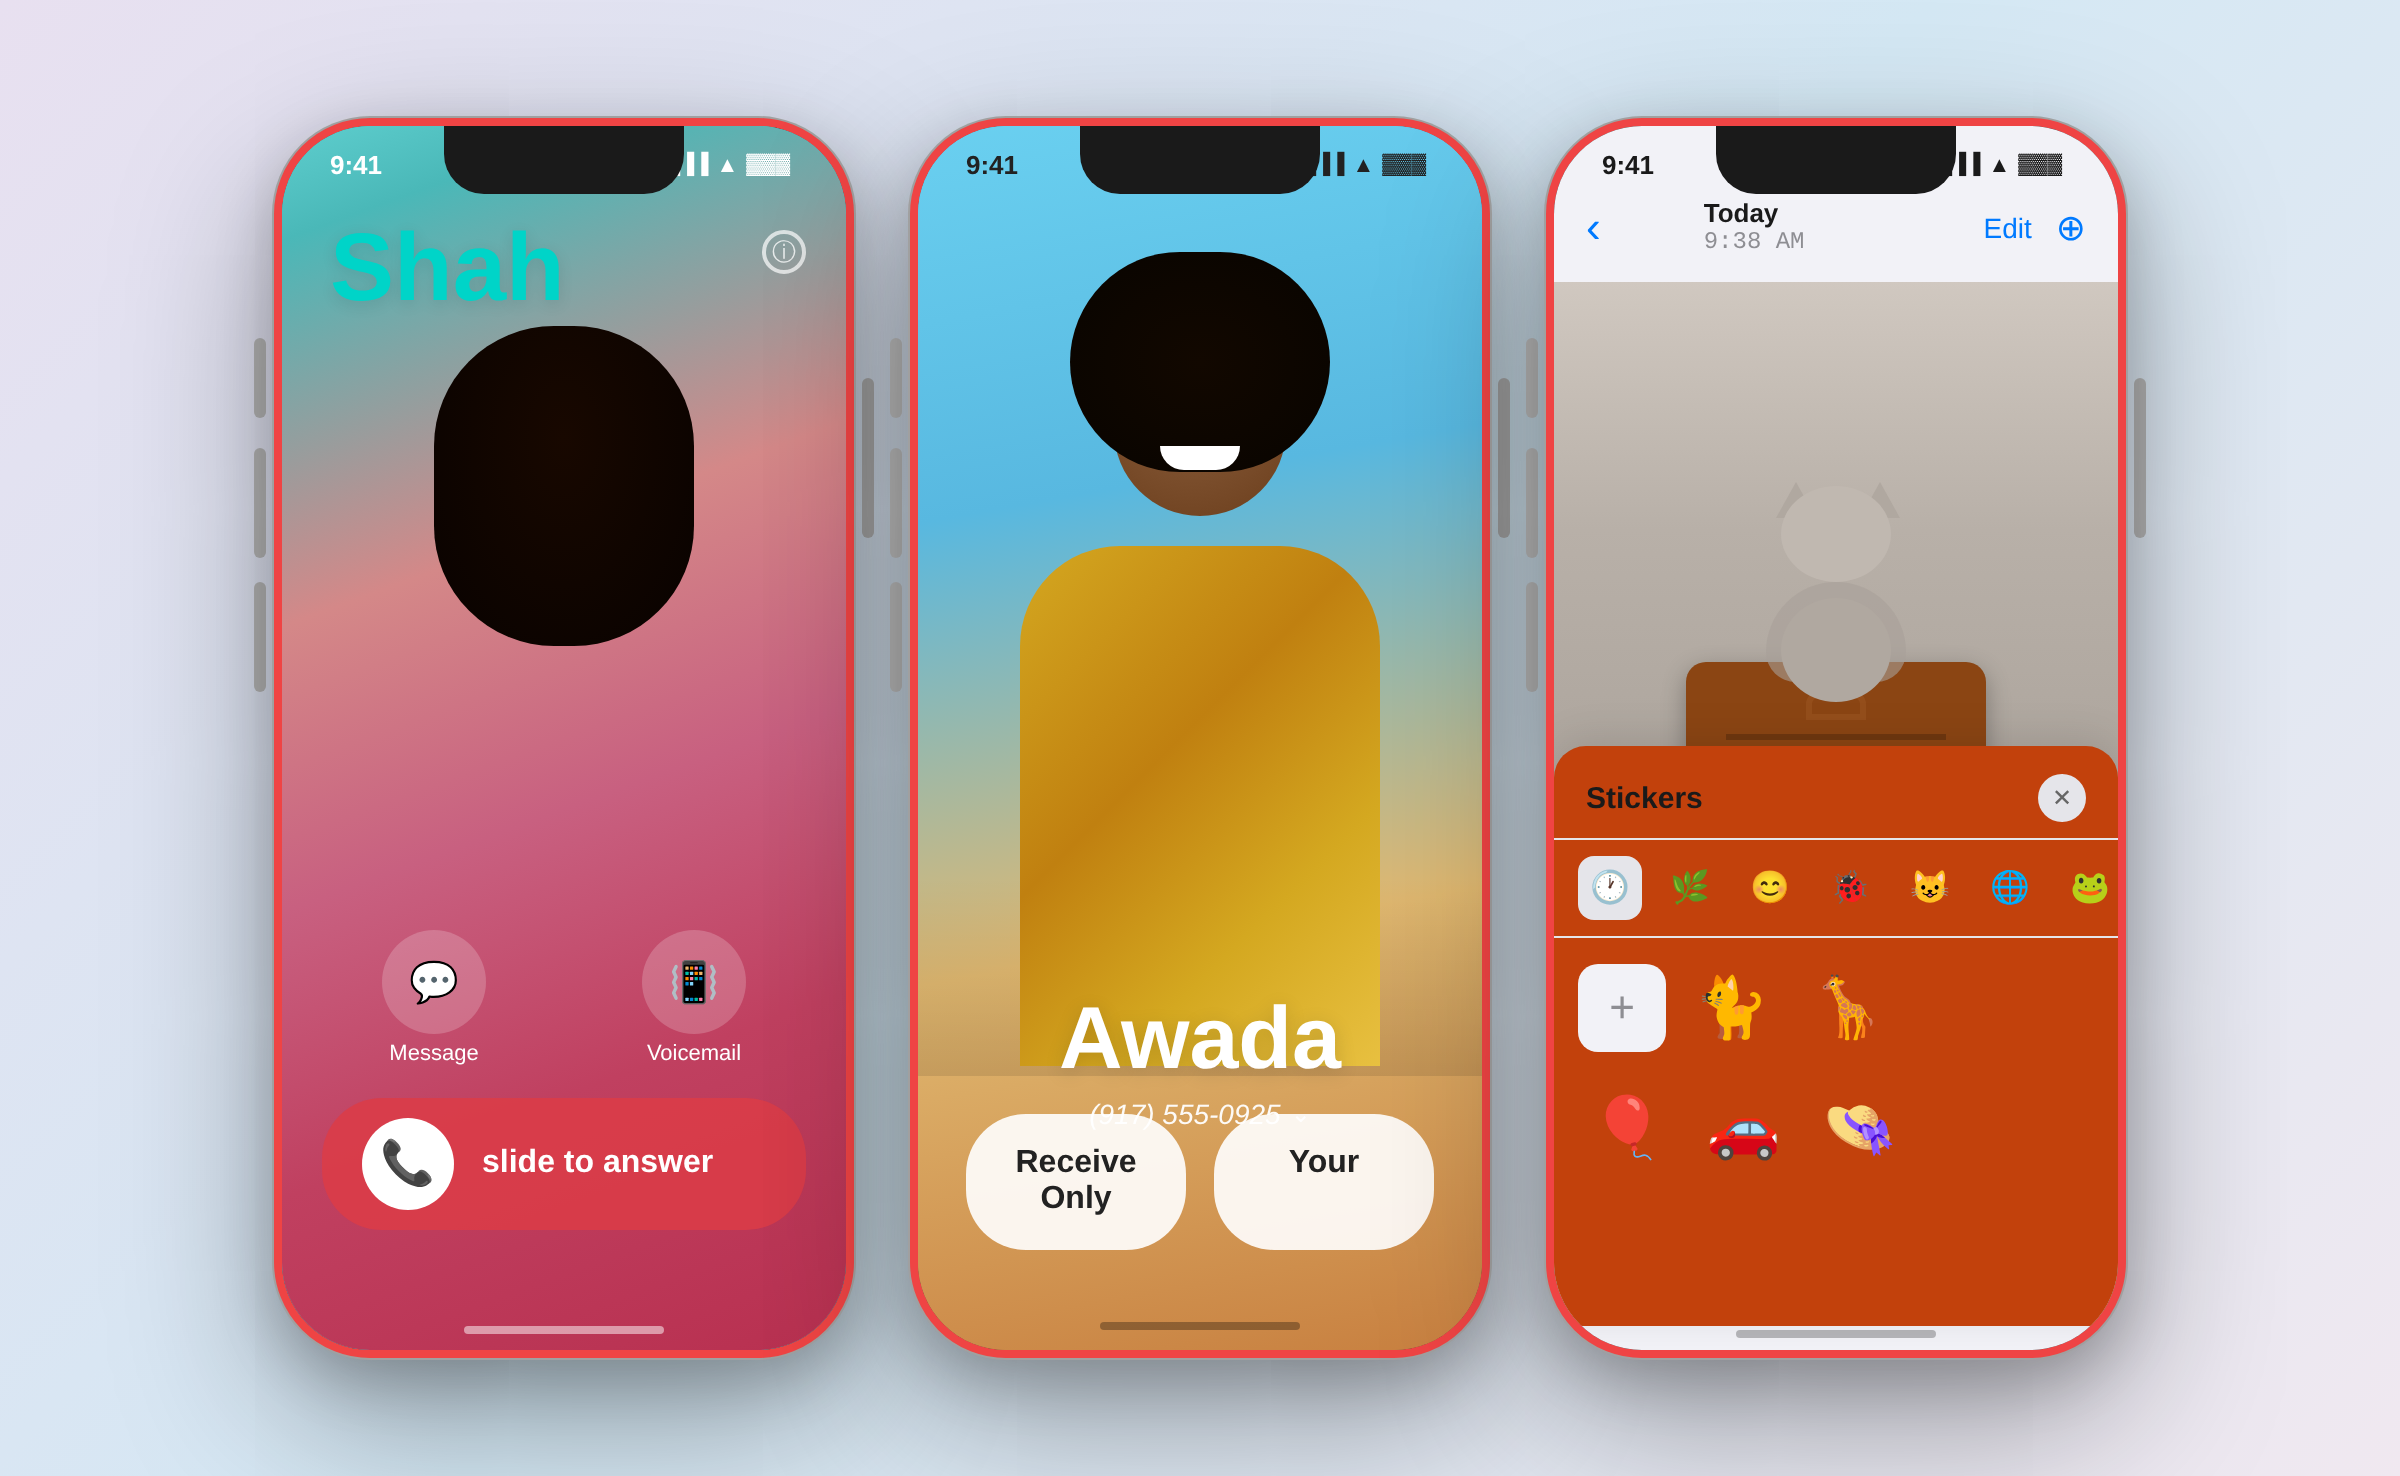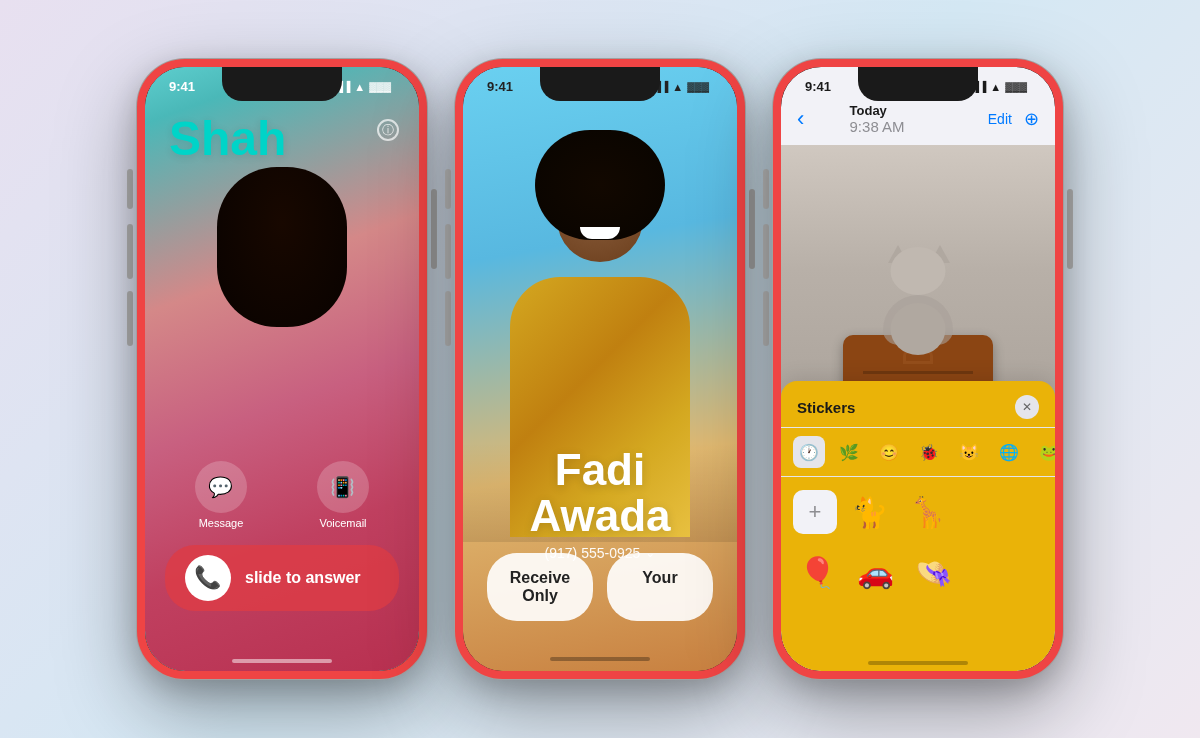--- a/index.html
+++ b/index.html
@@ -19,21 +19,21 @@
     .phone-wrapper {
       position: relative;
       width: 290px;
       height: 620px;
     }
 
     .phone-frame {
       width: 100%;
       height: 100%;
       border-radius: 48px;
-      border: 8px solid #ef4444;
+      border: 4px solid #ef4444;
       background: #1a1a1a;
       position: relative;
       overflow: hidden;
       box-shadow:
         0 0 0 1px #a0a0a0,
         inset 0 0 0 1px #404040,
         0 30px 80px rgba(0,0,0,0.35),
         0 10px 30px rgba(0,0,0,0.2);
     }
 
@@ -321,24 +321,24 @@
 
     .header-actions span {
       color: #007AFF;
       font-size: 14px;
       font-weight: 500;
     }
 
     
     .sticker-panel {
       position: absolute;
-      bottom: 0;
+      bottom: 12px;
       left: 0; right: 0;
       height: 290px;
-      background: #eab308;
+      background: #c2410c;
       border-radius: 16px 16px 0 0;
       box-shadow: 0 -4px 20px rgba(0,0,0,0.1);
     }
 
     .sticker-header {
       display: flex;
       align-items: center;
       justify-content: space-between;
       padding: 14px 16px 8px;
       border-bottom: 1px solid #e5e5ea;
@@ -514,25 +514,24 @@
         <div class="status-icons">
           <span style="font-size:10px;">▐▐▐▐</span>
           <span>▲</span>
           <span style="font-size:10px;">▓▓▓</span>
         </div>
       </div>
 
 
       <div style="position:absolute;bottom:110px;left:0;right:0;z-index:5;text-align:center;">
         <div style="font-size:44px;font-weight:800;color:white;line-height:1.05;text-shadow:0 2px 10px rgba(0,0,0,0.15);">
-          <div>Fadi</div>
           <div>Awada</div>
         </div>
         <div style="display:flex;align-items:center;justify-content:center;gap:5px;margin-top:6px;">
-          <span style="color:rgba(255,255,255,0.95);font-size:14px;">(917) 555-0925</span>
+          <span style="color:rgba(255,255,255,0.95);font-size:14px;font-style:italic;">(917) 555-0925</span>
           <span style="color:rgba(255,255,255,0.9);font-size:12px;">⌄</span>
         </div>
       </div>
 
       <div class="contact-actions">
         <div class="contact-btn">
           <span>Receive Only</span>
         </div>
         <div class="contact-btn">
           <span>Your</span>
@@ -559,21 +558,21 @@
           <span style="font-size:10px;">▐▐▐▐</span>
           <span>▲</span>
           <span style="font-size:10px;">▓▓▓</span>
         </div>
       </div>
 
       <div class="messages-header">
         <span class="back-btn" style="color:#007AFF;font-size:22px;font-weight:300;">‹</span>
         <div class="header-center">
           <div class="contact-title">Today</div>
-          <div class="contact-time" style="font-size:15px;color:#8e8e93;">9:38 AM</div>
+          <div class="contact-time" style="font-size:12px;color:#8e8e93;font-family:Liberation Mono, monospace;">9:38 AM</div>
         </div>
         <div class="header-actions">
           <span style="color:#007AFF;font-size:14px;font-weight:500;">Edit</span>
           <span style="color:#007AFF;font-size:18px;">⊕</span>
         </div>
       </div>
 
       <div style="position:absolute;top:78px;left:0;right:0;height:310px;background:#c8c0b8;overflow:hidden;">
 
         <div style="width:100%;height:100%;background:linear-gradient(180deg, #d0c8c0 0%, #b8b0a8 40%, #a8a098 100%);"></div>

